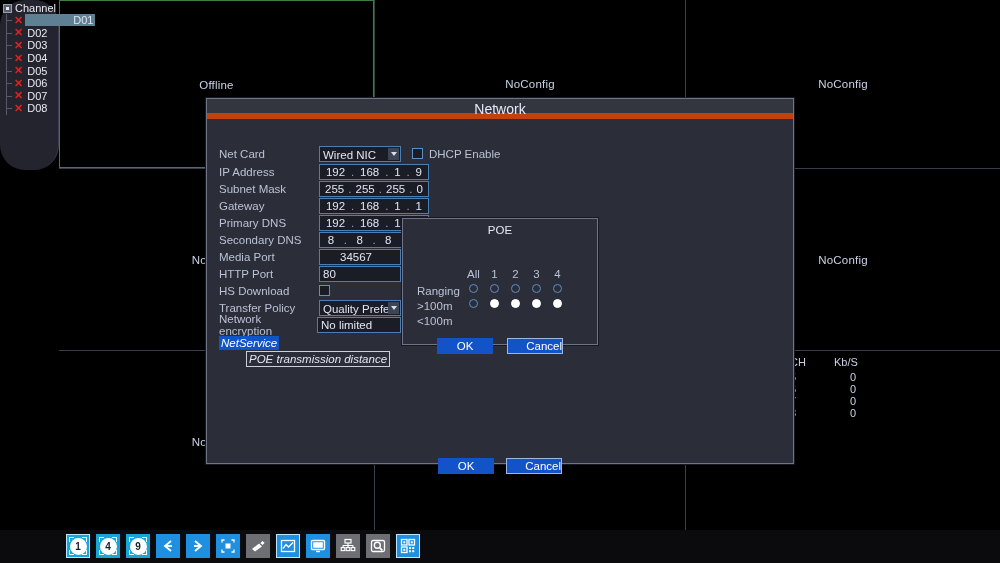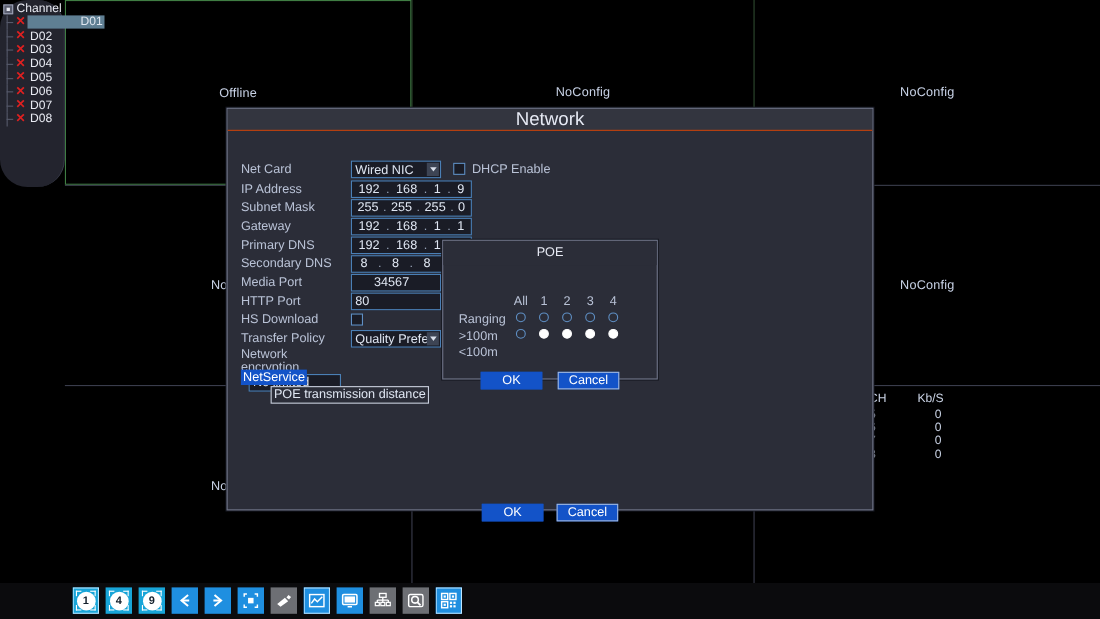--- a/index.html
+++ b/index.html
@@ -67,22 +67,22 @@
 
   
   .dlg {
     position: absolute; background: #2b2d38;
     border: 1px solid #6f7488;
     box-shadow: 0 0 0 1px #171922;
   }
   #netdlg { left: 206px; top: 98px; width: 588px; height: 366px; }
   .dlg-title {
     height: 20px; line-height: 20px; text-align: center;
-    color: #e7eaf4; font-size: 17px;
-    background: #33353f; border-bottom: 1px solid #c2410c;
+    color: #e7eaf4; font-size: 14px;
+    background: #33353f; border-bottom: 6px solid #c2410c;
   }
   .dlg-body { position: relative; width: 100%; height: calc(100% - 20px); }
 
   .frow { position: absolute; left: 12px; height: 17px; display: flex; align-items: center; }
   .flabel { width: 100px; color: #b9c2d6; font-size: 11.5px; }
 
   .inp {
     background: #1a1c26; border: 1px solid #4a7fb5;
     color: #dfe6f2; font-size: 11.5px; height: 16px; line-height: 14px;
     padding: 0 3px; font-family: "Liberation Sans", sans-serif;
@@ -104,31 +104,31 @@
     content: ""; border-left: 3px solid transparent; border-right: 3px solid transparent;
     border-top: 4px solid #d8deea;
   }
 
   .chk {
     width: 11px; height: 11px; background: #1a1c26; border: 1px solid #5f8fc4; display: inline-block;
   }
   .chklbl { color: #b9c2d6; font-size: 11.5px; margin-left: 6px; }
 
   .linkbtn {
-    display: inline-block; font-size: 11.5px; padding: 0 2px; line-height: 14px;
+    display: inline-block; font-size: 11.5px; padding: 0 2px; line-height: 14px; font-style: italic;
   }
   .linkbtn.hl { background: #1353c8; color: #ffffff; }
   .linkbtn.box { background: #2b2d38; color: #dfe6f2; border: 1px solid #c9cfdd; margin-left: 28px; }
 
   .btn {
     background: #1353c8; color: #ffffff; font-size: 11.5px;
     width: 56px; height: 16px; line-height: 15px; text-align: center;
     border: 1px solid #1353c8; cursor: pointer;
   }
-  .btn.outline { border: 1px solid #9fb6dd; }
+  .btn.outline { border: 1px solid #9fb6dd; text-align: right; }
 
   
   #poedlg { left: 402px; top: 218px; width: 196px; height: 127px; }
   #poedlg .dlg-title { background: #2b2d38; border-bottom: none; height: 22px; line-height: 22px; font-size: 11.5px; }
   .poe-grid { position: absolute; left: 14px; top: 26px; color: #b9c2d6; font-size: 11.5px; }
   .poe-hdr { display: flex; align-items: center; height: 14px; }
   .poe-row { display: flex; align-items: center; height: 15px; }
   .poe-key { width: 46px; margin-top: 34px; }
   .poe-cell { width: 21px; display: flex; justify-content: center; align-items: center; }
   .rad { width: 9px; height: 9px; border-radius: 50%; border: 1px solid #5f8fc4; background: #2b2d38; }
@@ -383,21 +383,21 @@
       </div>
 
       <div class="frow" style="top:180px;">
         <span class="flabel">Transfer Policy</span>
         <div class="sel-box" style="width:82px;">
           <span>Quality Prefe</span>
           <span class="arw"></span>
         </div>
       </div>
 
-      <div class="frow" style="top:197px;flex-direction:column;">
+      <div class="frow" style="top:197px;">
         <span class="flabel" style="width:98px;">Network encryption</span>
         <div class="inp" style="width:84px;">
           <span>No limited</span>
         </div>
       </div>
 
       <div style="position:absolute;left:12px;top:214px;">
         <span class="linkbtn hl">NetService</span>
       </div>
       <div style="position:absolute;left:11px;top:230px;">

